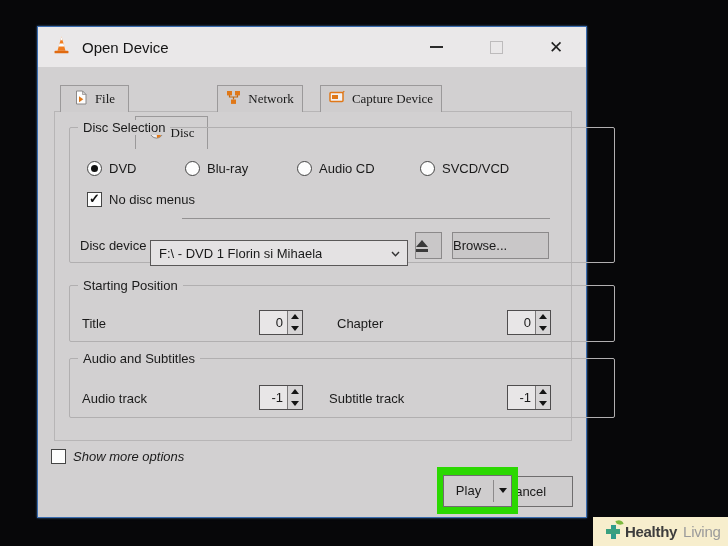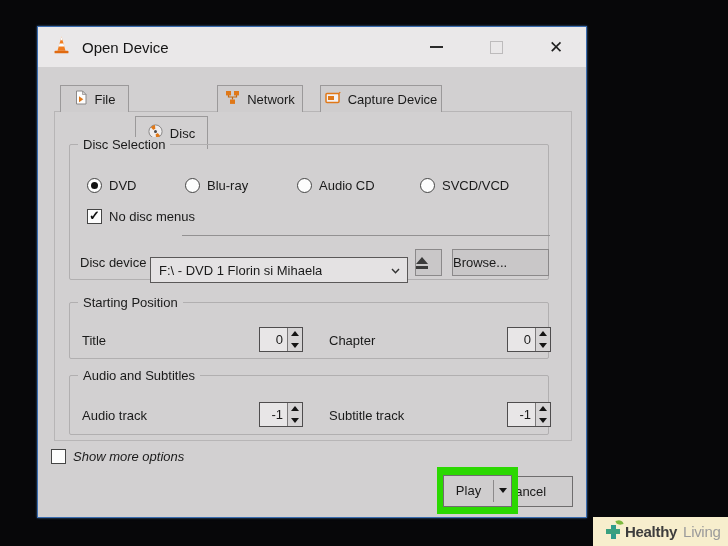--- a/index.html
+++ b/index.html
@@ -16,32 +16,32 @@
   .winbtn { position:absolute; top:0; width:34px; height:40px; display:flex;
             align-items:center; justify-content:center; }
   .btn-min { left:381px; } .btn-max { left:441px; } .btn-close { left:501px; }
   .glyph-min { width:13px; height:2px; background:#2b2b2b; }
   .glyph-max { width:13px; height:13px; border:1px solid #bdbbbc; }
   .glyph-close { font-size:17px; color:#1f1f1f; line-height:1; }
 
   
   .tab { position:absolute; top:58px; height:27px; background:#cfcdce;
          border:1px solid #9b999a; border-bottom:none; display:flex; align-items:center;
-         justify-content:center; gap:7px; font-size:13px; z-index:2; }
+         justify-content:center; gap:7px; font-size:13px; z-index:2;font-family:Liberation Serif, serif; }
   .tab.selected { top:53px; height:33px; background:#d2d0d1; z-index:4; }
   .tab-file { left:22px; width:69px; }
   .tab-disc { left:97px; width:73px;margin-top:36px; }
   .tab-network { left:179px; width:86px; }
   .tab-capture { left:282px; width:122px; }
   .pane { position:absolute; left:16px; top:84px; width:518px; height:330px;
           border:1px solid #b7b5b6; background:#d2d0d1; z-index:1; }
 
   
-  .group { position:absolute; left:31px; width:480px; border:1px solid #b1afb0;
-           border-radius:2px; z-index:5;margin-top:17px; }
+  .group { position:absolute; left:31px; width:546px; border:1px solid #b1afb0;
+           border-radius:2px; z-index:5; }
   .g1 { top:100px; height:136px; } .g2 { top:258px; height:57px; } .g3 { top:331px; height:60px; }
   .legend { position:absolute; top:-8px; left:8px; background:#d2d0d1; padding:0 5px;
             font-size:13px; white-space:nowrap; }
 
   .radio-item { position:absolute; top:33px; display:flex; align-items:center; gap:7px; font-size:13px; }
   .radio { width:15px; height:15px; border-radius:50%; background:#fdfdfd;
            border:1px solid #454545; display:flex; align-items:center; justify-content:center; }
   .radio.checked::after { content:''; width:7px; height:7px; border-radius:50%; background:#111; }
 
   .check-item { display:flex; align-items:center; gap:7px; font-size:13px; }
@@ -228,21 +228,21 @@
       <span class="spin-val">0</span>
       <span class="spin-btns">
         <span class="spin-up">
             <span class="tri-up"></span>
           </span>
         <span class="spin-dn">
             <span class="tri-dn"></span>
           </span>
       </span>
     </div>
-    <span class="field-label" style="left:259px; top:30px;">Chapter</span>
+    <span class="field-label" style="left:267px; top:30px;">Chapter</span>
     <div class="spin" style="left:437px; top:24px;">
       <span class="spin-val">0</span>
       <span class="spin-btns">
         <span class="spin-up">
             <span class="tri-up"></span>
           </span>
         <span class="spin-dn">
             <span class="tri-dn"></span>
           </span>
       </span>

